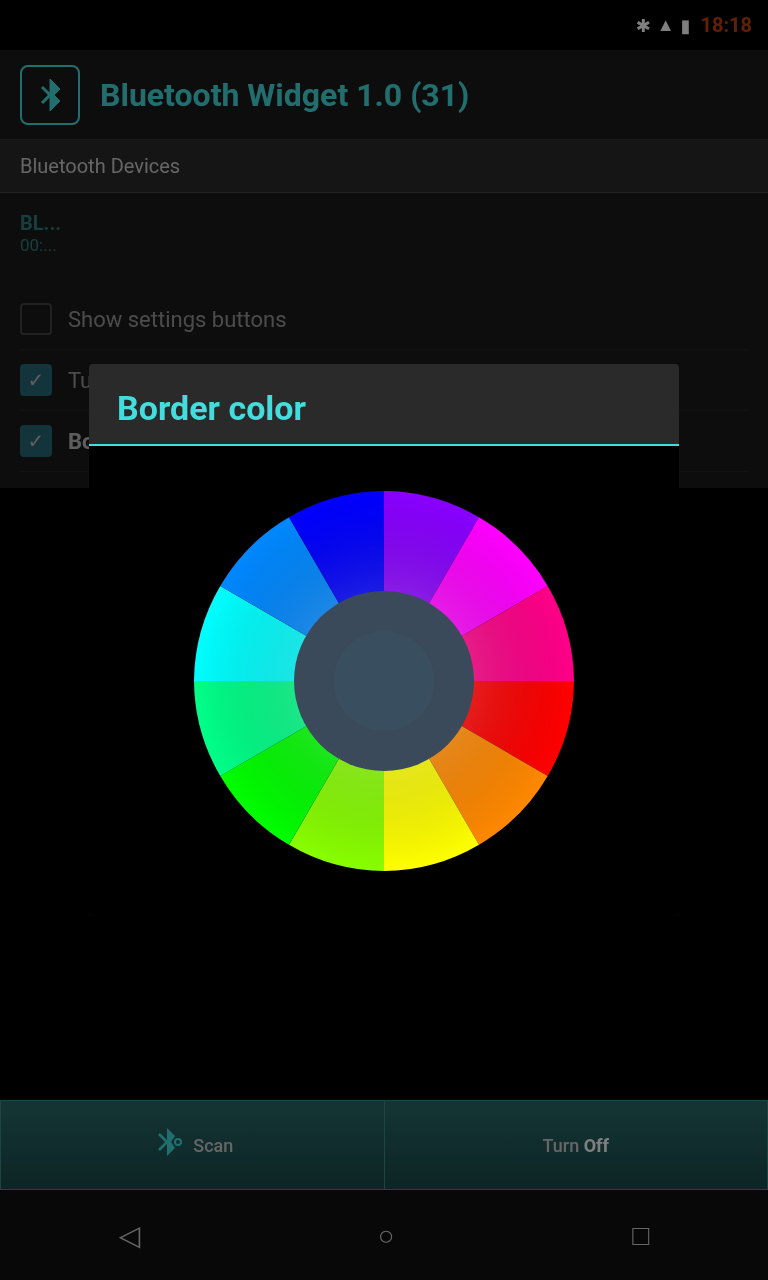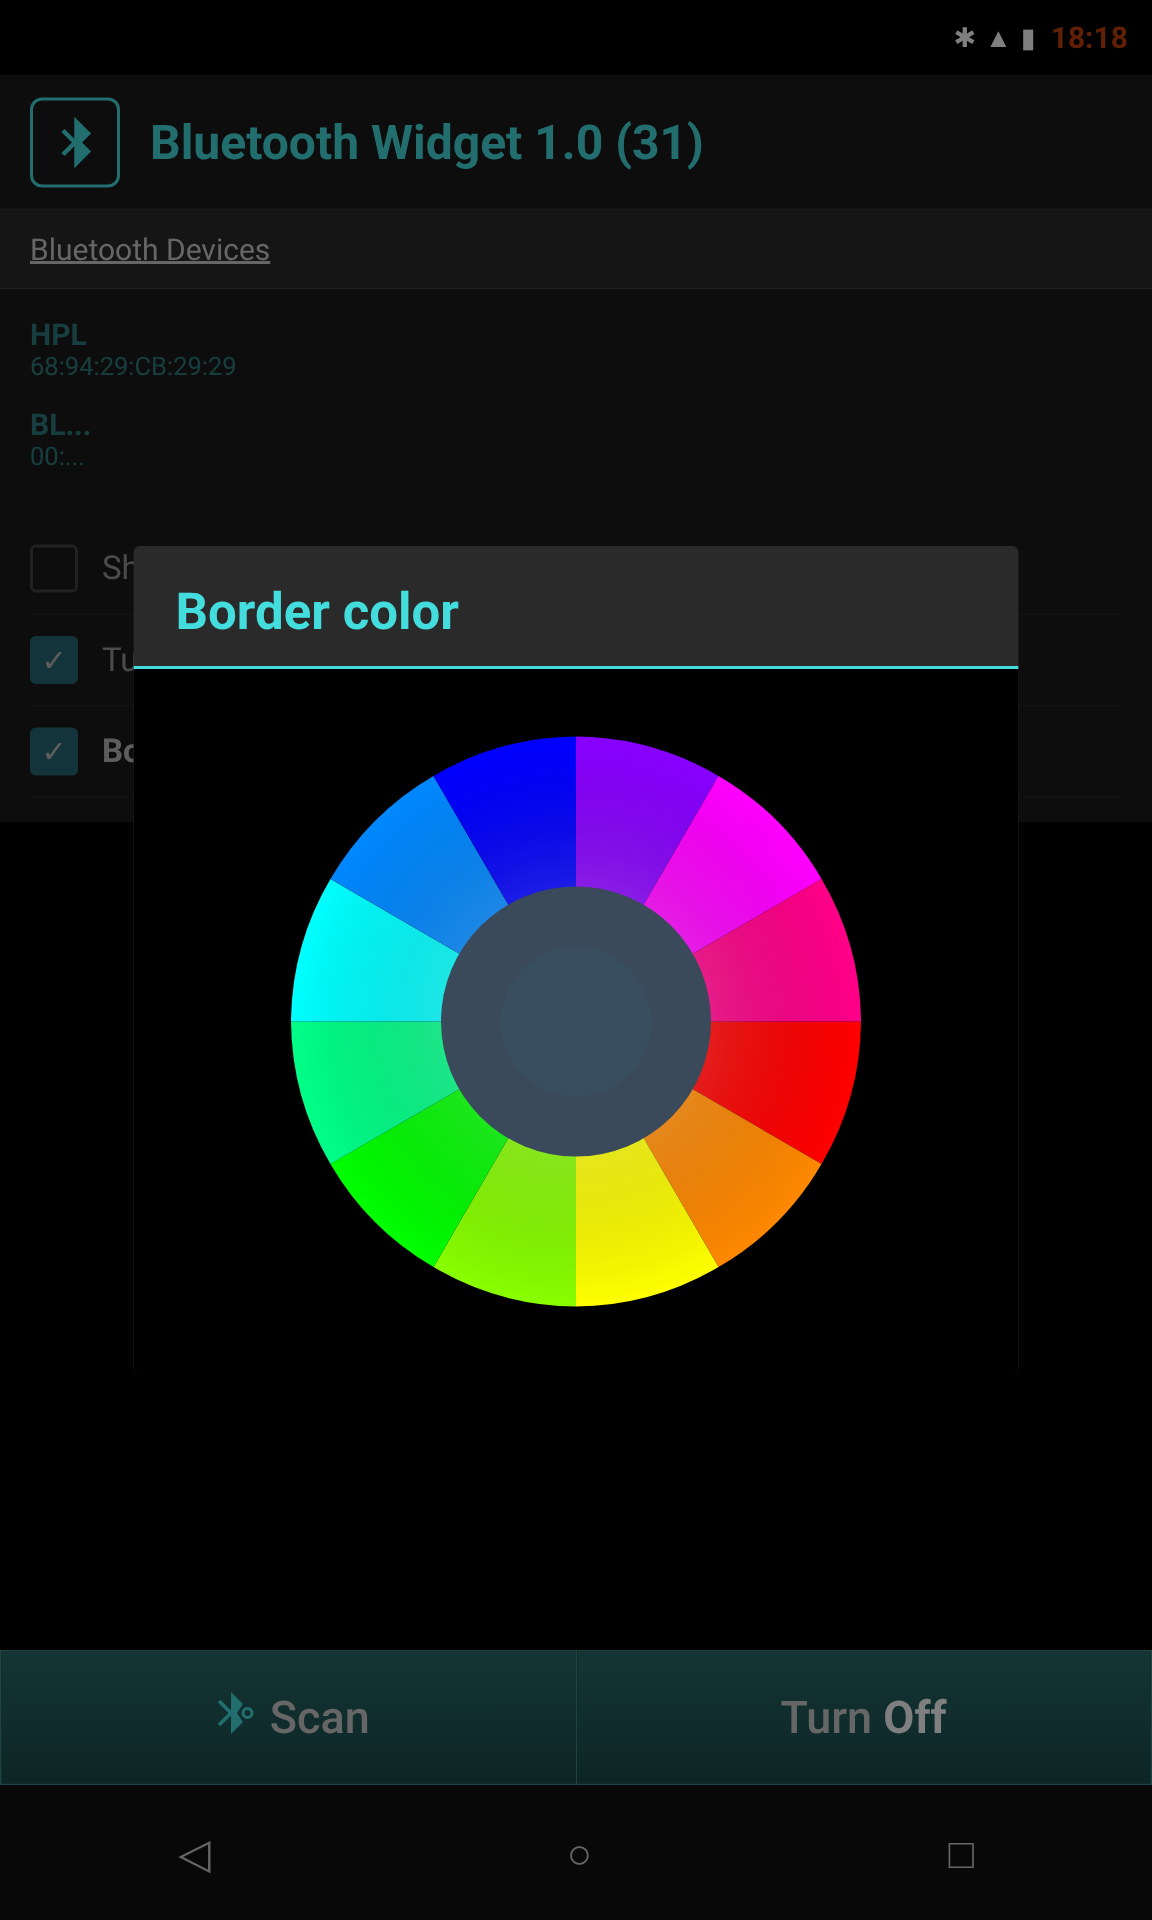--- a/index.html
+++ b/index.html
@@ -72,21 +72,20 @@
       font-weight: bold;
     }
 
     
     .section-header {
       background: #2a2a2a;
       padding: 14px 20px;
       color: #ccc;
       font-size: 20px;
       border-bottom: 1px solid #444;
-      text-decoration: underline;
     }
 
     
     .device-list {
       background: #1a1a1a;
       padding: 10px 20px;
     }
     .device-item {
       padding: 8px 0;
       opacity: 0.5;
@@ -167,21 +166,21 @@
       background: linear-gradient(to bottom, #2a6a6a, #1a4a4a);
       border: 1px solid #3a8a8a;
       display: flex;
       align-items: center;
       justify-content: center;
       cursor: pointer;
       border-left: none;
     }
     .btn-label {
       color: #ccc;
-      font-size: 30px;
+      font-size: 18px;
       font-weight: 500;
       text-align: center;
     }
     .btn-label strong {
       font-weight: bold;
       color: #fff;
     }
     .bt-scan-icon {
       color: #4dd;
       font-size: 28px;
@@ -271,24 +270,20 @@
   <span class="app-title">
     <span>Bluetooth Widget 1.0</span> <span class="app-version">(31)</span>
   </span>
 </div>
 
 <div class="section-header">
   <span>Bluetooth Devices</span>
 </div>
 
 <div class="device-list">
-  <div class="device-item">
-    <div class="device-name">HPL</div>
-    <div class="device-mac">68:94:29:CB:29:29</div>
-  </div>
   <div class="device-item">
     <div class="device-name">BL...</div>
     <div class="device-mac">00:...</div>
   </div>
 </div>
 
 <div class="settings-area">
   <div class="setting-row">
     <div class="checkbox"></div>
     <span class="setting-label">Show settings buttons</span>

